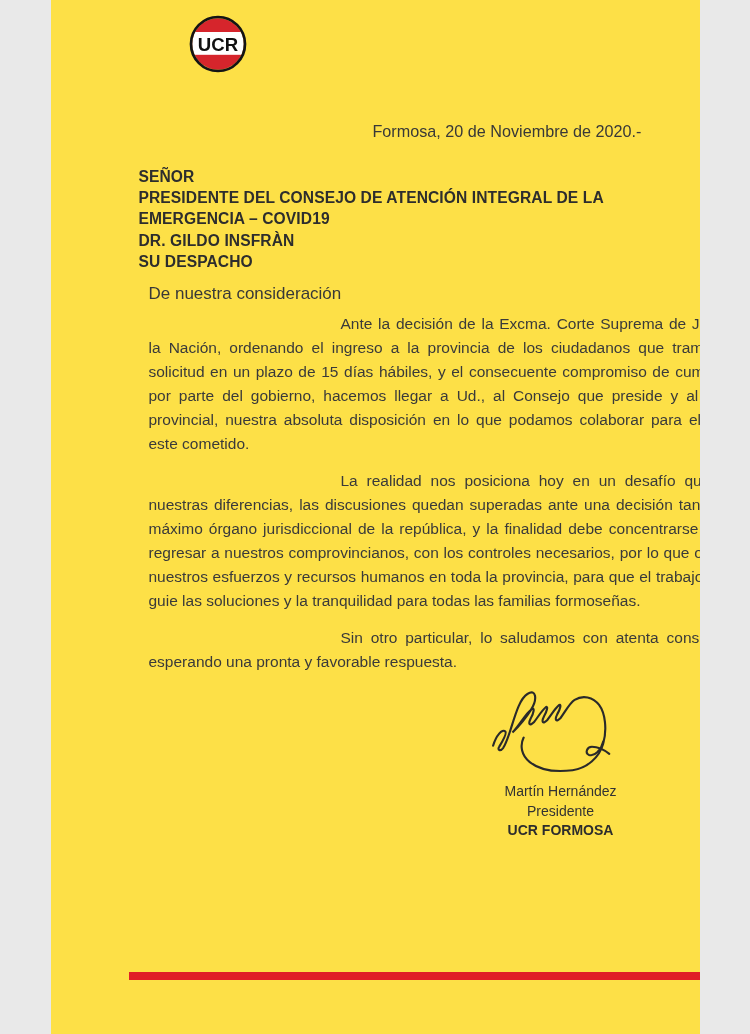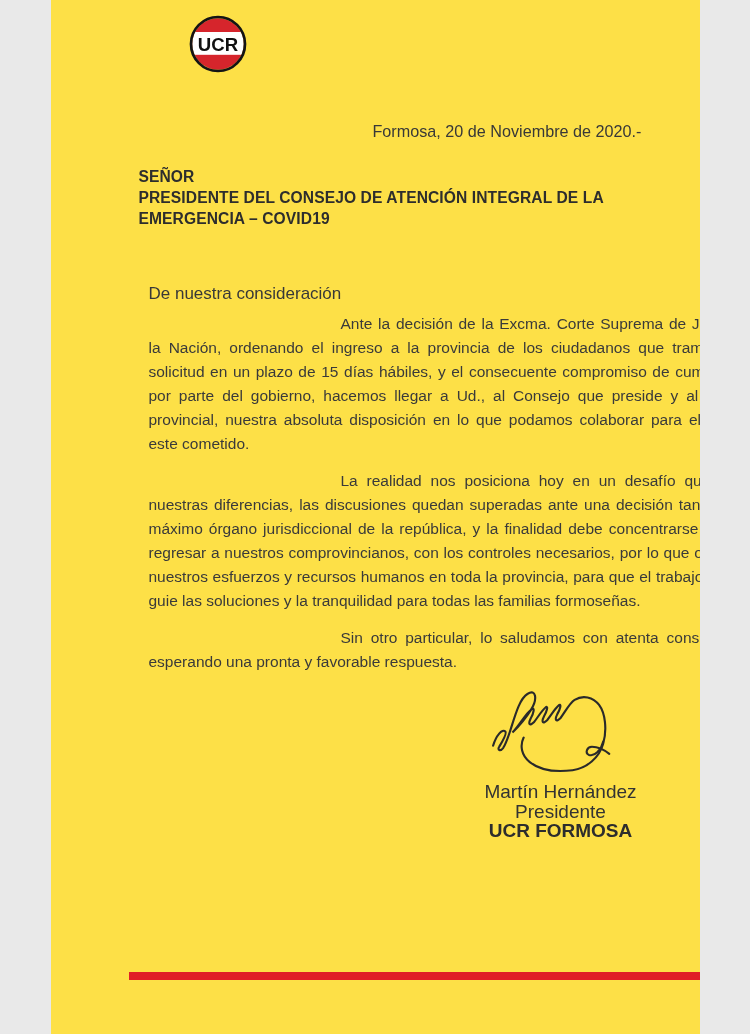--- a/index.html
+++ b/index.html
@@ -20,21 +20,21 @@
   .date-line{position:absolute;top:122px;left:98px;right:58px;text-align:right;font-size:16.2px;color:#383838;}
   
   .recipient{position:absolute;top:166px;left:88px;right:32px;font-weight:bold;font-size:15.6px;line-height:21.2px;color:#2d2d2d;letter-spacing:.1px;}
   
   .salutation{position:absolute;top:284px;left:98px;font-size:17px;color:#383838;}
   
   .body-text{position:absolute;top:312px;left:98px;width:618px;font-size:15.5px;line-height:24px;text-align:justify;color:#3a3a3a;}
   .body-text p{margin:0 0 13px 0;text-indent:192px;}
   
   .sig-scribble{position:absolute;left:438px;top:684px;width:158px;height:98px;}
-  .sig-block{position:absolute;left:419px;top:782px;width:182px;text-align:center;font-size:19px;line-height:19.5px;color:#333333;}
+  .sig-block{position:absolute;left:419px;top:782px;width:182px;text-align:center;font-size:14px;line-height:19.5px;color:#333333;}
   .sig-org{font-weight:bold;color:#2d2d2d;}
   
   .red-rule{position:absolute;left:78px;top:972px;width:635px;height:8px;background:#e01f26;}
 </style>
 </head>
 <body>
 
 <div class="page">
 
   <div class="letterhead">
@@ -49,20 +49,22 @@
       <text x="50" y="61" text-anchor="middle" font-size="31" font-weight="bold" font-family="Liberation Sans, DejaVu Sans, sans-serif" fill="#111111">UCR</text>
       <circle cx="50" cy="50" r="45" fill="none" stroke="#141414" stroke-width="4.5"></circle>
     </svg>
   </div>
 
   <div class="date-line">Formosa, 20 de Noviembre de 2020.-</div>
 
   <div class="recipient">
     <div>SEÑOR</div>
     <div>PRESIDENTE DEL CONSEJO DE ATENCIÓN INTEGRAL DE LA EMERGENCIA – COVID19</div>
+    <div>DR. GILDO INSFRÀN</div>
+    <div>SU DESPACHO</div>
   </div>
 
   <div class="salutation">De nuestra consideración</div>
 
   <div class="body-text">
     <p>Ante la decisión de la Excma. Corte Suprema de Justicia de la Nación, ordenando el ingreso a la provincia de los ciudadanos que tramitaron su solicitud en un plazo de 15 días hábiles, y el consecuente compromiso de cumplimiento por parte del gobierno, hacemos llegar a Ud., al Consejo que preside y al gobierno provincial, nuestra absoluta disposición en lo que podamos colaborar para el logro de este cometido.</p>
     <p>La realidad nos posiciona hoy en un desafío que supera nuestras diferencias, las discusiones quedan superadas ante una decisión tan clara del máximo órgano jurisdiccional de la república, y la finalidad debe concentrarse en hacer regresar a nuestros comprovincianos, con los controles necesarios, por lo que ofrecemos nuestros esfuerzos y recursos humanos en toda la provincia, para que el trabajo conjunto guie las soluciones y la tranquilidad para todas las familias formoseñas.</p>
     <p>Sin otro particular, lo saludamos con atenta consideración, esperando una pronta y favorable respuesta.</p>
   </div>
 

